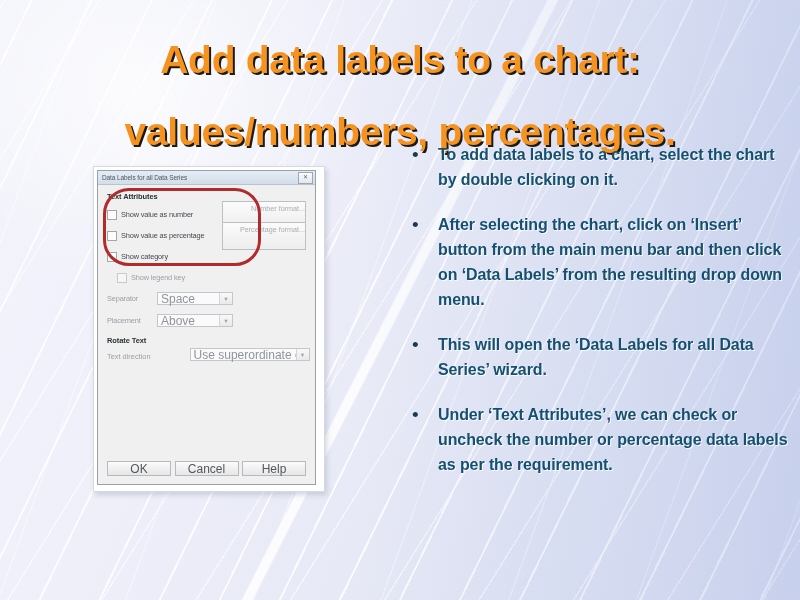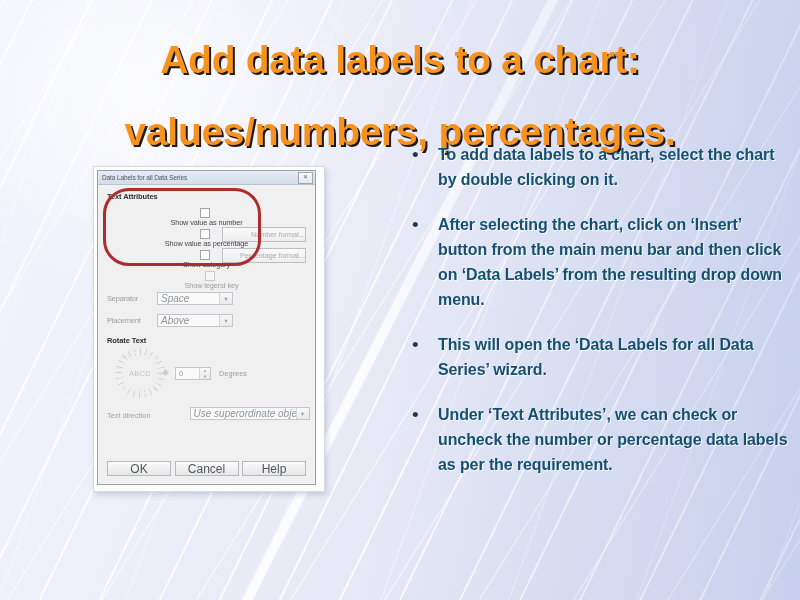--- a/index.html
+++ b/index.html
@@ -204,21 +204,20 @@
     font-weight: bold;
     color: #2c3136;
     margin-bottom: 7px;
     letter-spacing: -0.1px;
   }
   .row {
     display: flex;
     align-items: center;
     margin-bottom: 8px;
     height: 13px;
-    flex-direction: column;
   }
   .cb {
     width: 8px;
     height: 8px;
     border: 1px solid #a6a6a6;
     background: #fcfcfc;
     margin-right: 4px;
     flex: 0 0 auto;
   }
   .cb-label {
@@ -257,26 +256,25 @@
     width: 76px;
     height: 13px;
     border: 1px solid #c3c6ca;
     background: #fafafa;
     display: flex;
     align-items: center;
     box-sizing: border-box;
   }
   .combo .val {
     flex: 1 1 auto;
-    font-size: 10px;
+    font-size: 12px;
     color: #8f959b;
     padding-left: 3px;
     white-space: nowrap;
     overflow: hidden;
-    font-style: italic;
   }
   .combo .arrow {
     width: 12px;
     height: 100%;
     border-left: 1px solid #d2d5d9;
     background: linear-gradient(180deg,#f9f9f9 0%,#e9e9e9 100%);
     font-size: 5.5px;
     line-height: 12px;
     text-align: center;
     color: #9aa0a6;
@@ -459,34 +457,20 @@
         <div class="field-row">
           <span class="field-label">Placement</span>
           <span class="combo">
             <span class="val">Above</span>
             <span class="arrow">▼</span>
           </span>
         </div>
 
         <div class="sec-head" style="margin-top:6px;margin-bottom:2px;">Rotate Text</div>
 
-        <div class="rotate-wrap">
-          <span class="dial">
-            <span class="dial-label">ABCD</span>
-            <span class="dial-handle"></span>
-          </span>
-          <span class="spin">
-            <span class="sval">0</span>
-            <span class="sbtns">
-              <span>▲</span>
-              <span>▼</span>
-            </span>
-          </span>
-          <span class="deg-label">Degrees</span>
-        </div>
 
         <div class="td-row">
           <span class="td-label">Text direction</span>
           <span class="combo td-combo">
             <span class="val">Use superordinate object settings</span>
             <span class="arrow">▼</span>
           </span>
         </div>
 
         <div class="dlg-buttons">

